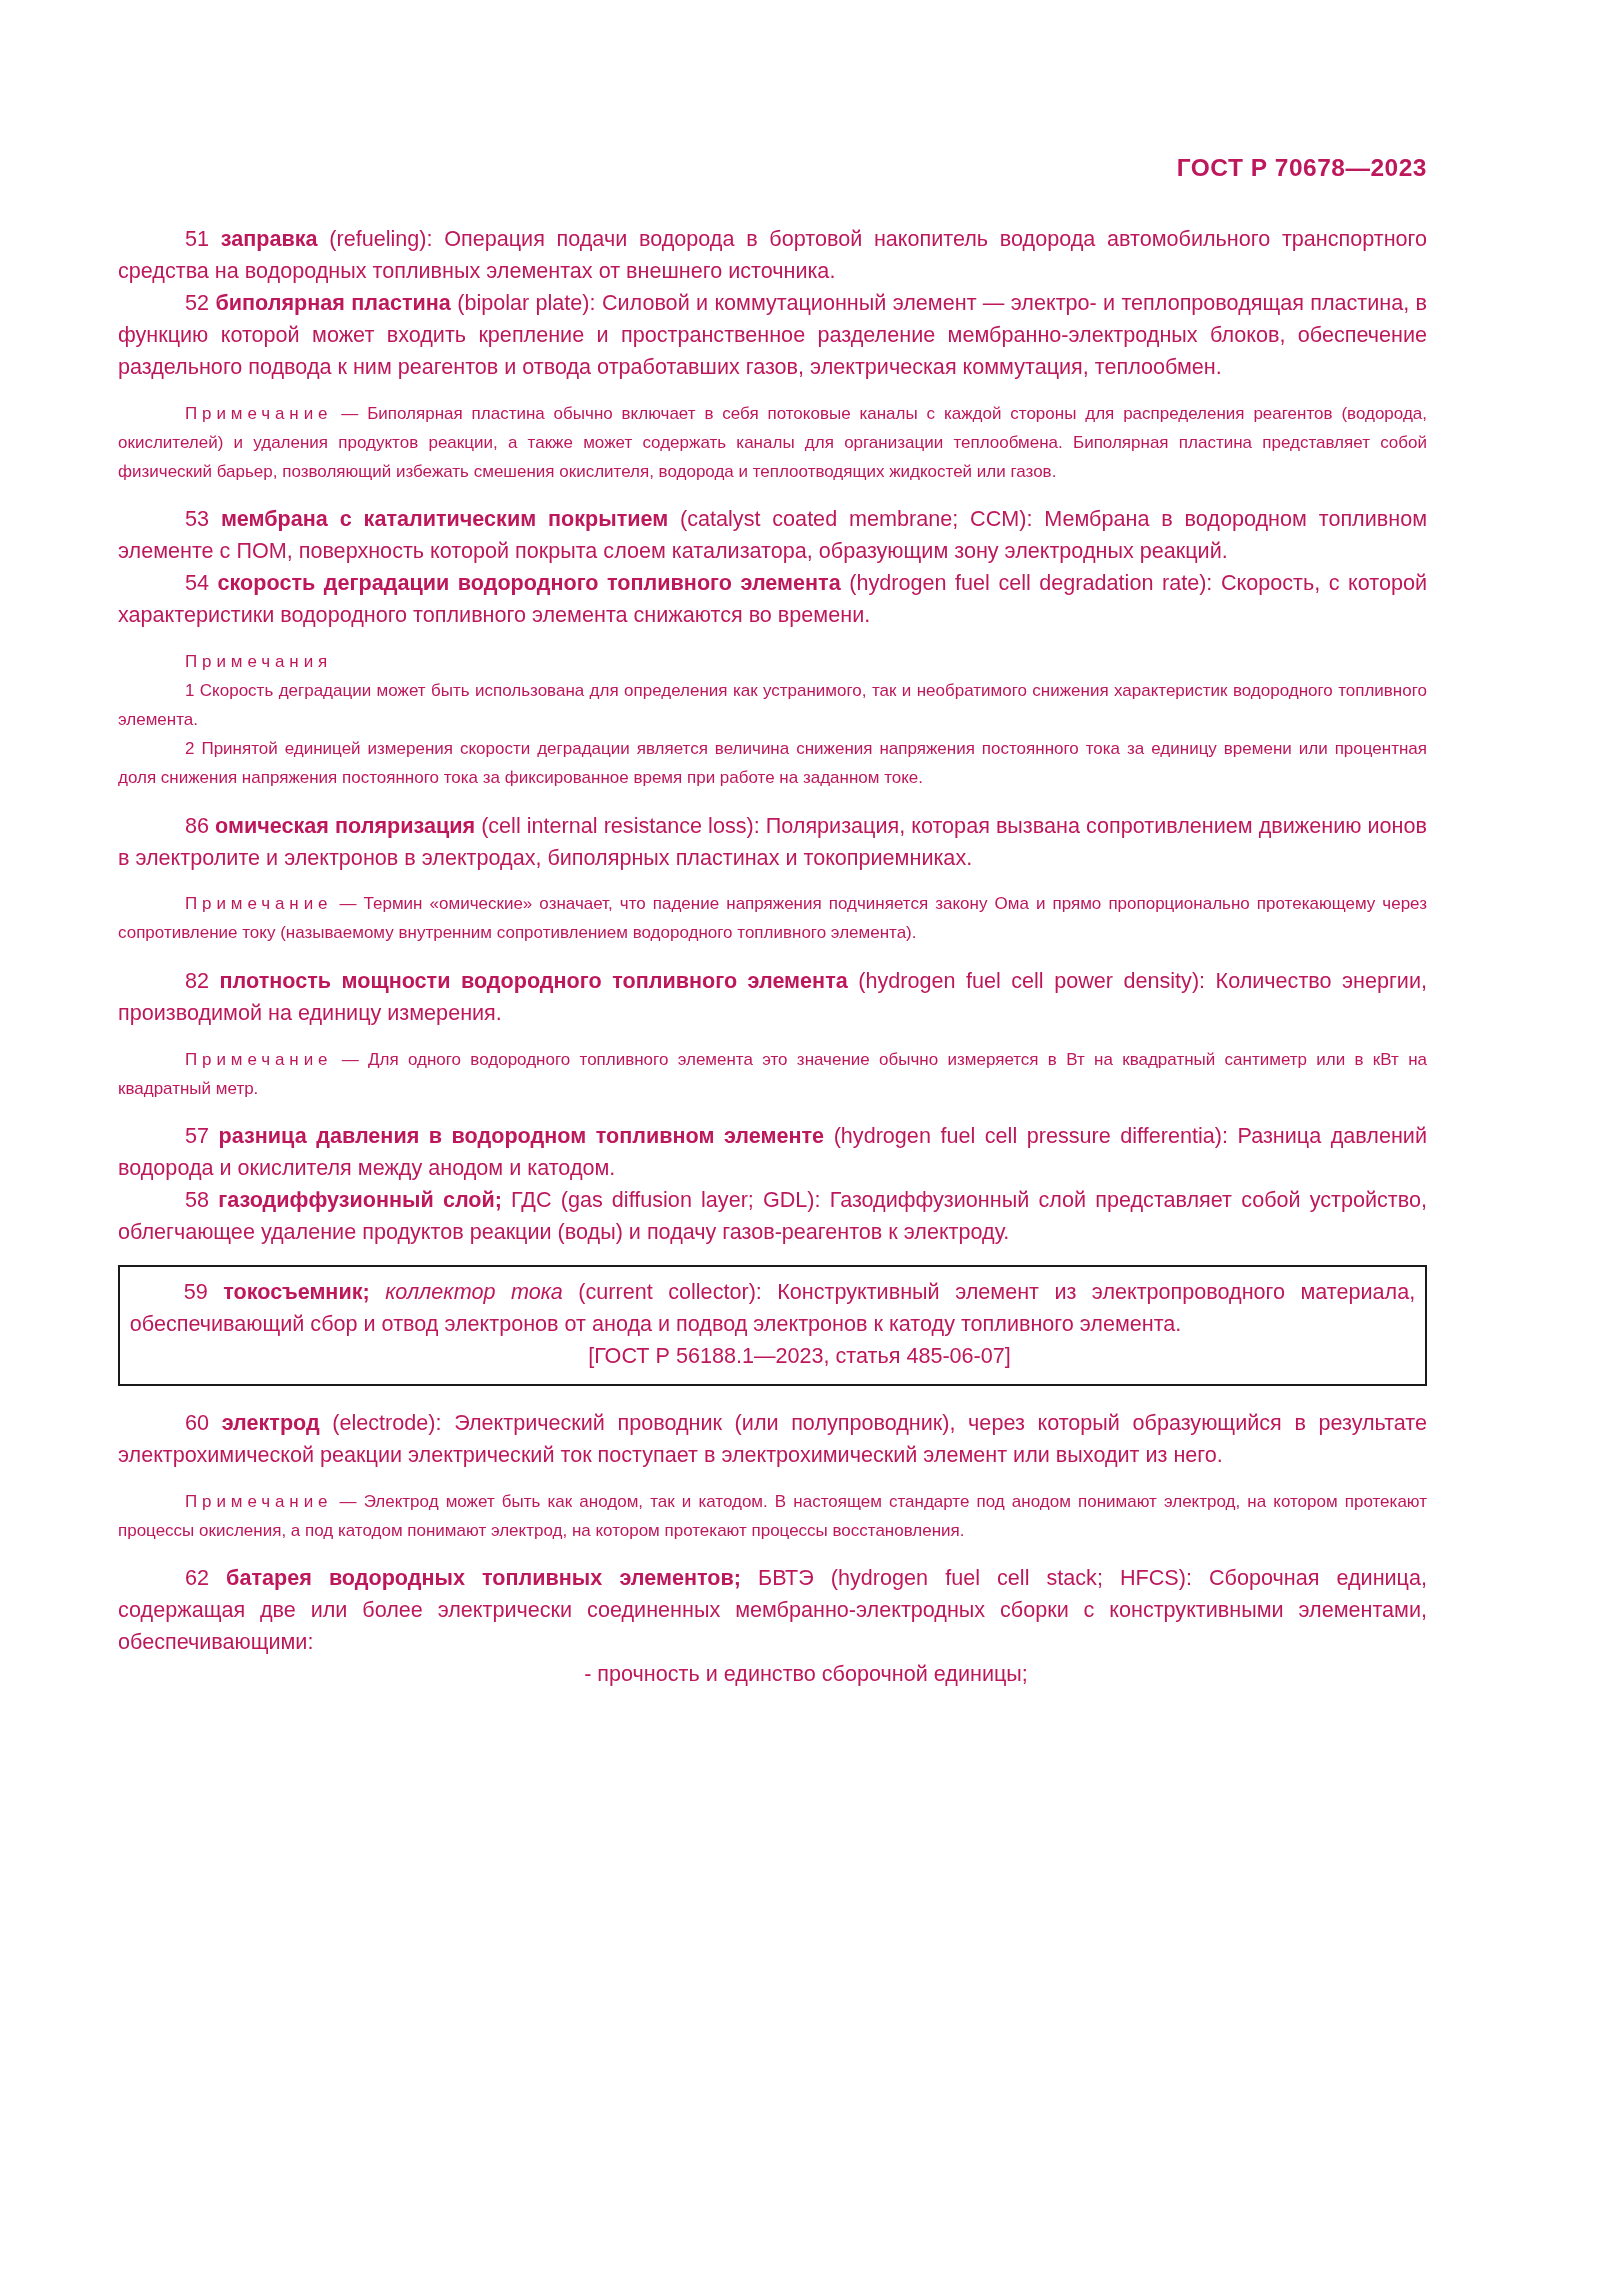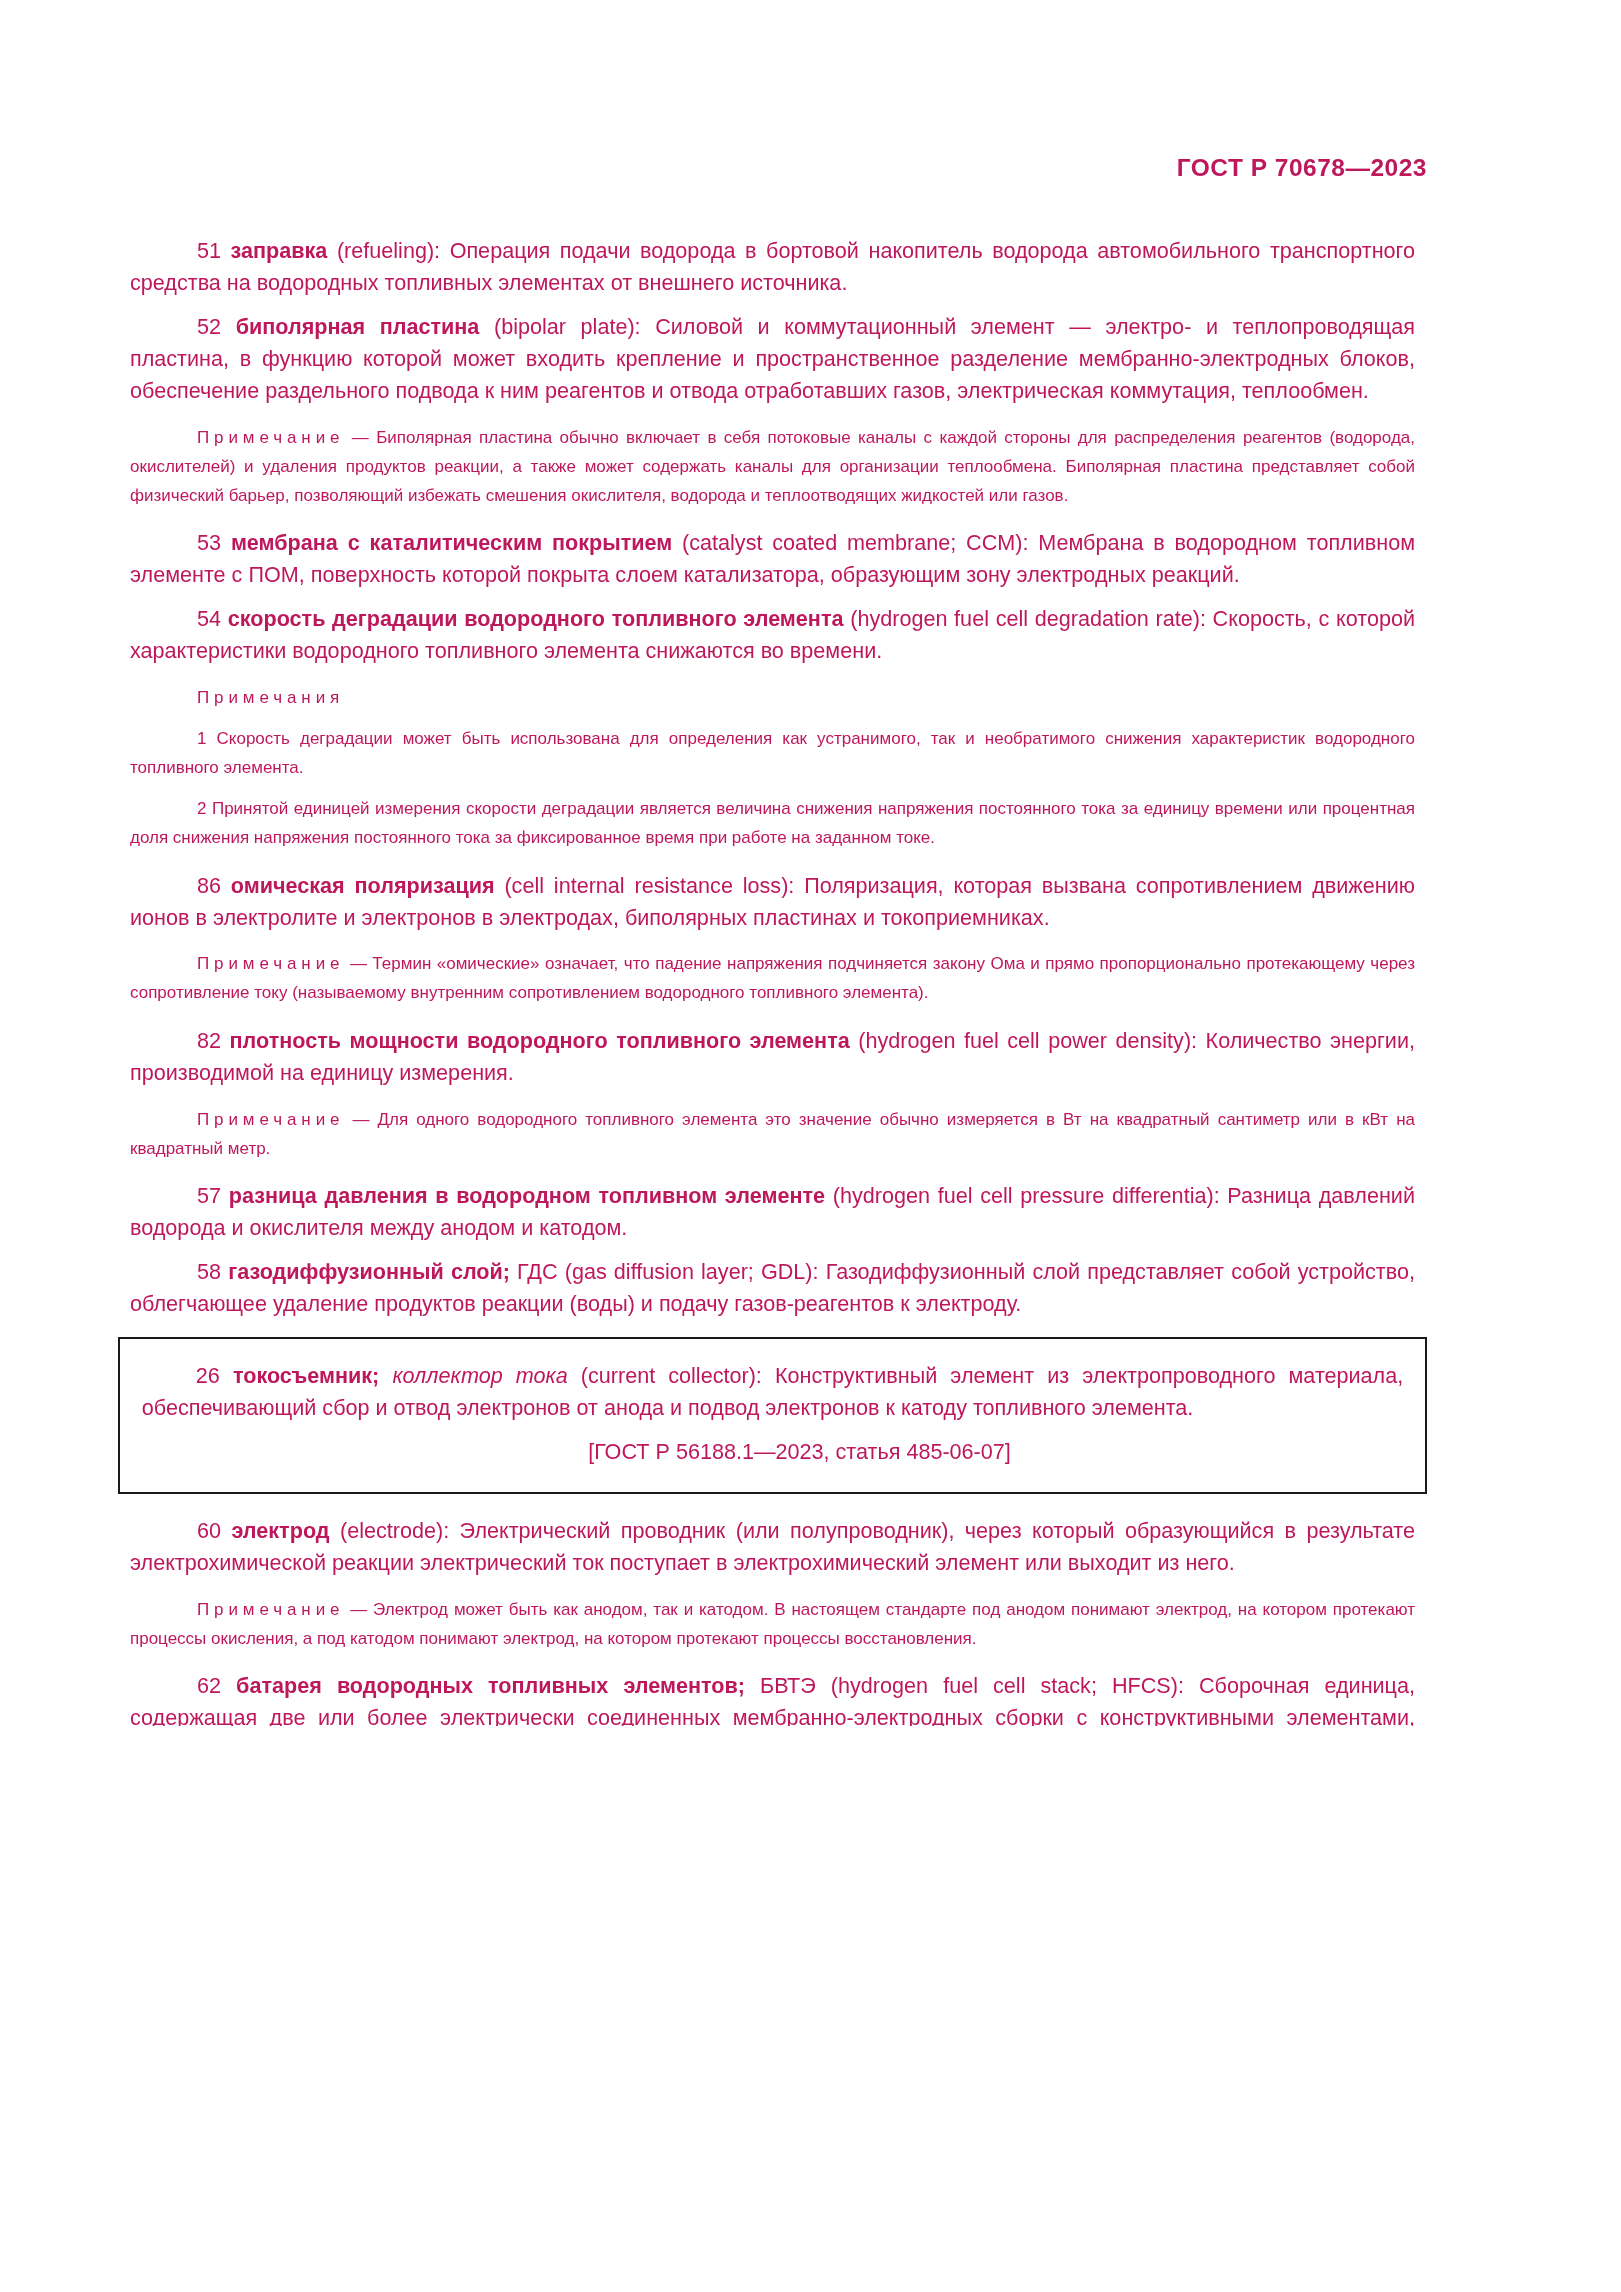--- a/index.html
+++ b/index.html
@@ -26,21 +26,21 @@
     letter-spacing: 0.5px;
     white-space: nowrap;
   }
   .content {
     position: absolute;
     left: 118px;
     right: 194px;
     top: 223px;
   }
   p {
-    margin: 12px;
+    margin: 0;
     font-size: 21.6px;
     line-height: 32px;
     text-align: justify;
     text-indent: 67px;
   }
   p b { font-weight: bold; }
   p i { font-style: italic; }
   .note-group {
     margin: 15.7px 0 17.6px 0;
   }
@@ -111,21 +111,21 @@
 
     <div class="note-group">
       <p><span class="note-label">Примечание</span><span> — Для одного водородного топливного элемента это значение обычно измеряется в Вт на квадратный сантиметр или в кВт на квадратный метр.</span></p>
     </div>
 
     <p><span>57</span> <b>разница давления в водородном топливном элементе</b><span> (hydrogen fuel cell pressure differentia): Разница давлений водорода и окислителя между анодом и катодом.</span></p>
 
     <p><span>58</span> <b>газодиффузионный слой;</b><span> ГДС (gas diffusion layer; GDL): Газодиффузионный слой представ­ляет собой устройство, облегчающее удаление продуктов реакции (воды) и подачу газов-реагентов к электроду.</span></p>
 
     <div class="termbox">
-      <p><span>26</span> <b>токосъемник;</b> <i>коллектор тока</i><span> (current collector): Конструктивный элемент из электропро­водного материала, обеспечивающий сбор и отвод электронов от анода и подвод электронов к катоду топливного элемента.</span></p>
+      <p><span>59</span> <b>токосъемник;</b> <i>коллектор тока</i><span> (current collector): Конструктивный элемент из электропро­водного материала, обеспечивающий сбор и отвод электронов от анода и подвод электронов к катоду топливного элемента.</span></p>
       <p class="source-line">[ГОСТ Р 56188.1—2023, статья 485-06-07]</p>
     </div>
 
     <p><span>60</span> <b>электрод</b><span> (electrode): Электрический проводник (или полупроводник), через который образу­ющийся в результате электрохимической реакции электрический ток поступает в электрохимический элемент или выходит из него.</span></p>
 
     <div class="note-group">
       <p><span class="note-label">Примечание</span><span> — Электрод может быть как анодом, так и катодом. В настоящем стандарте под анодом понимают электрод, на котором протекают процессы окисления, а под катодом понимают электрод, на котором протекают процессы восстановления.</span></p>
     </div>
 
 

